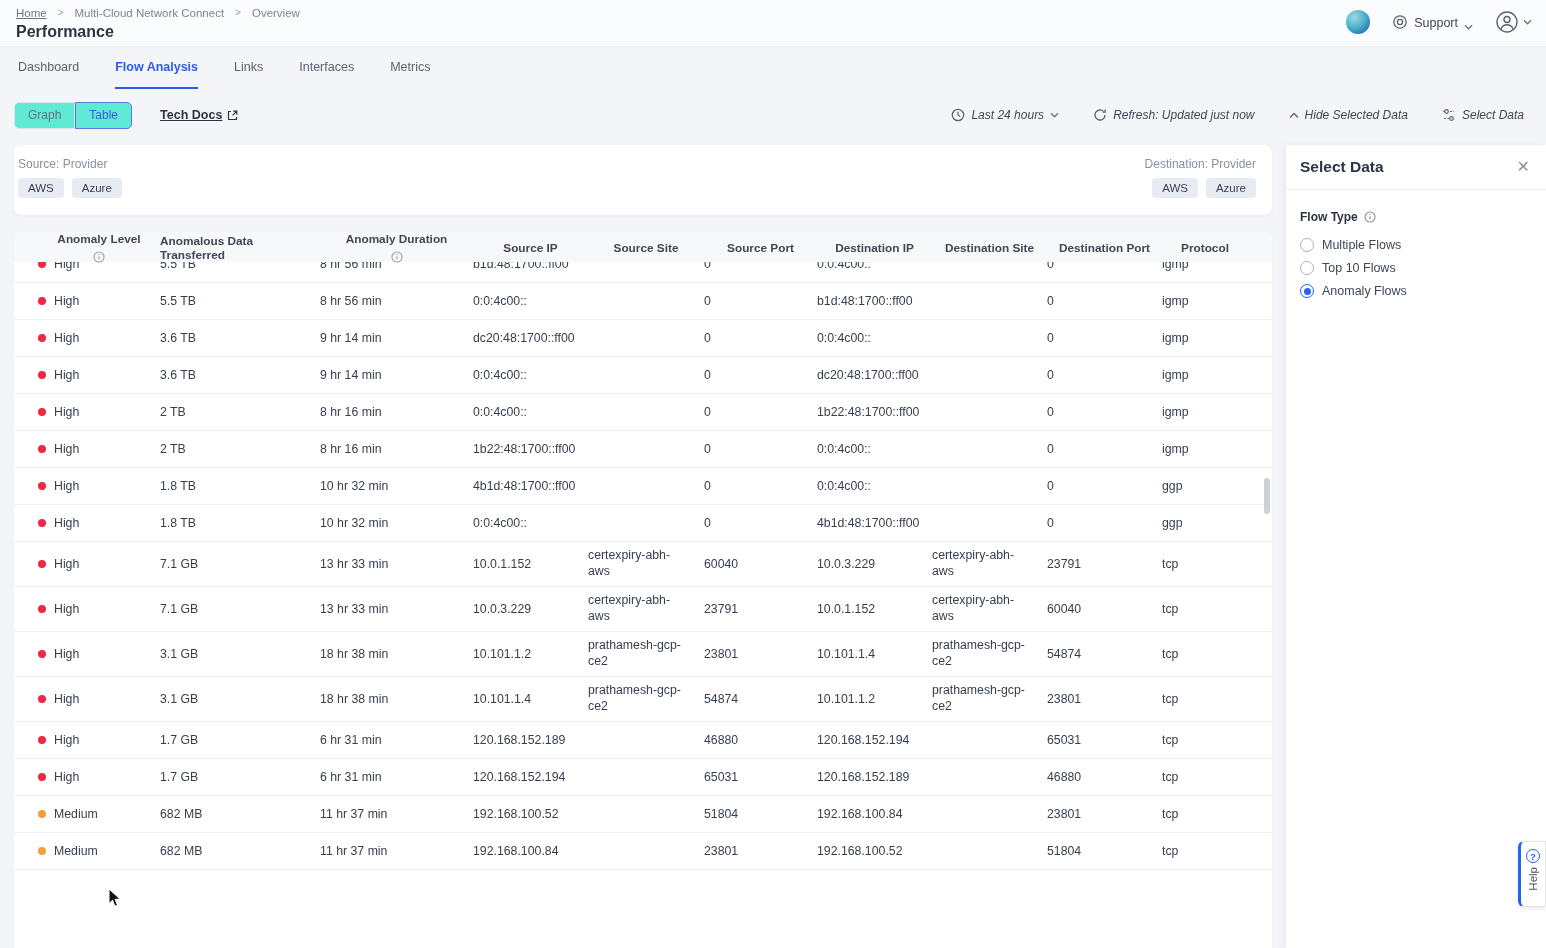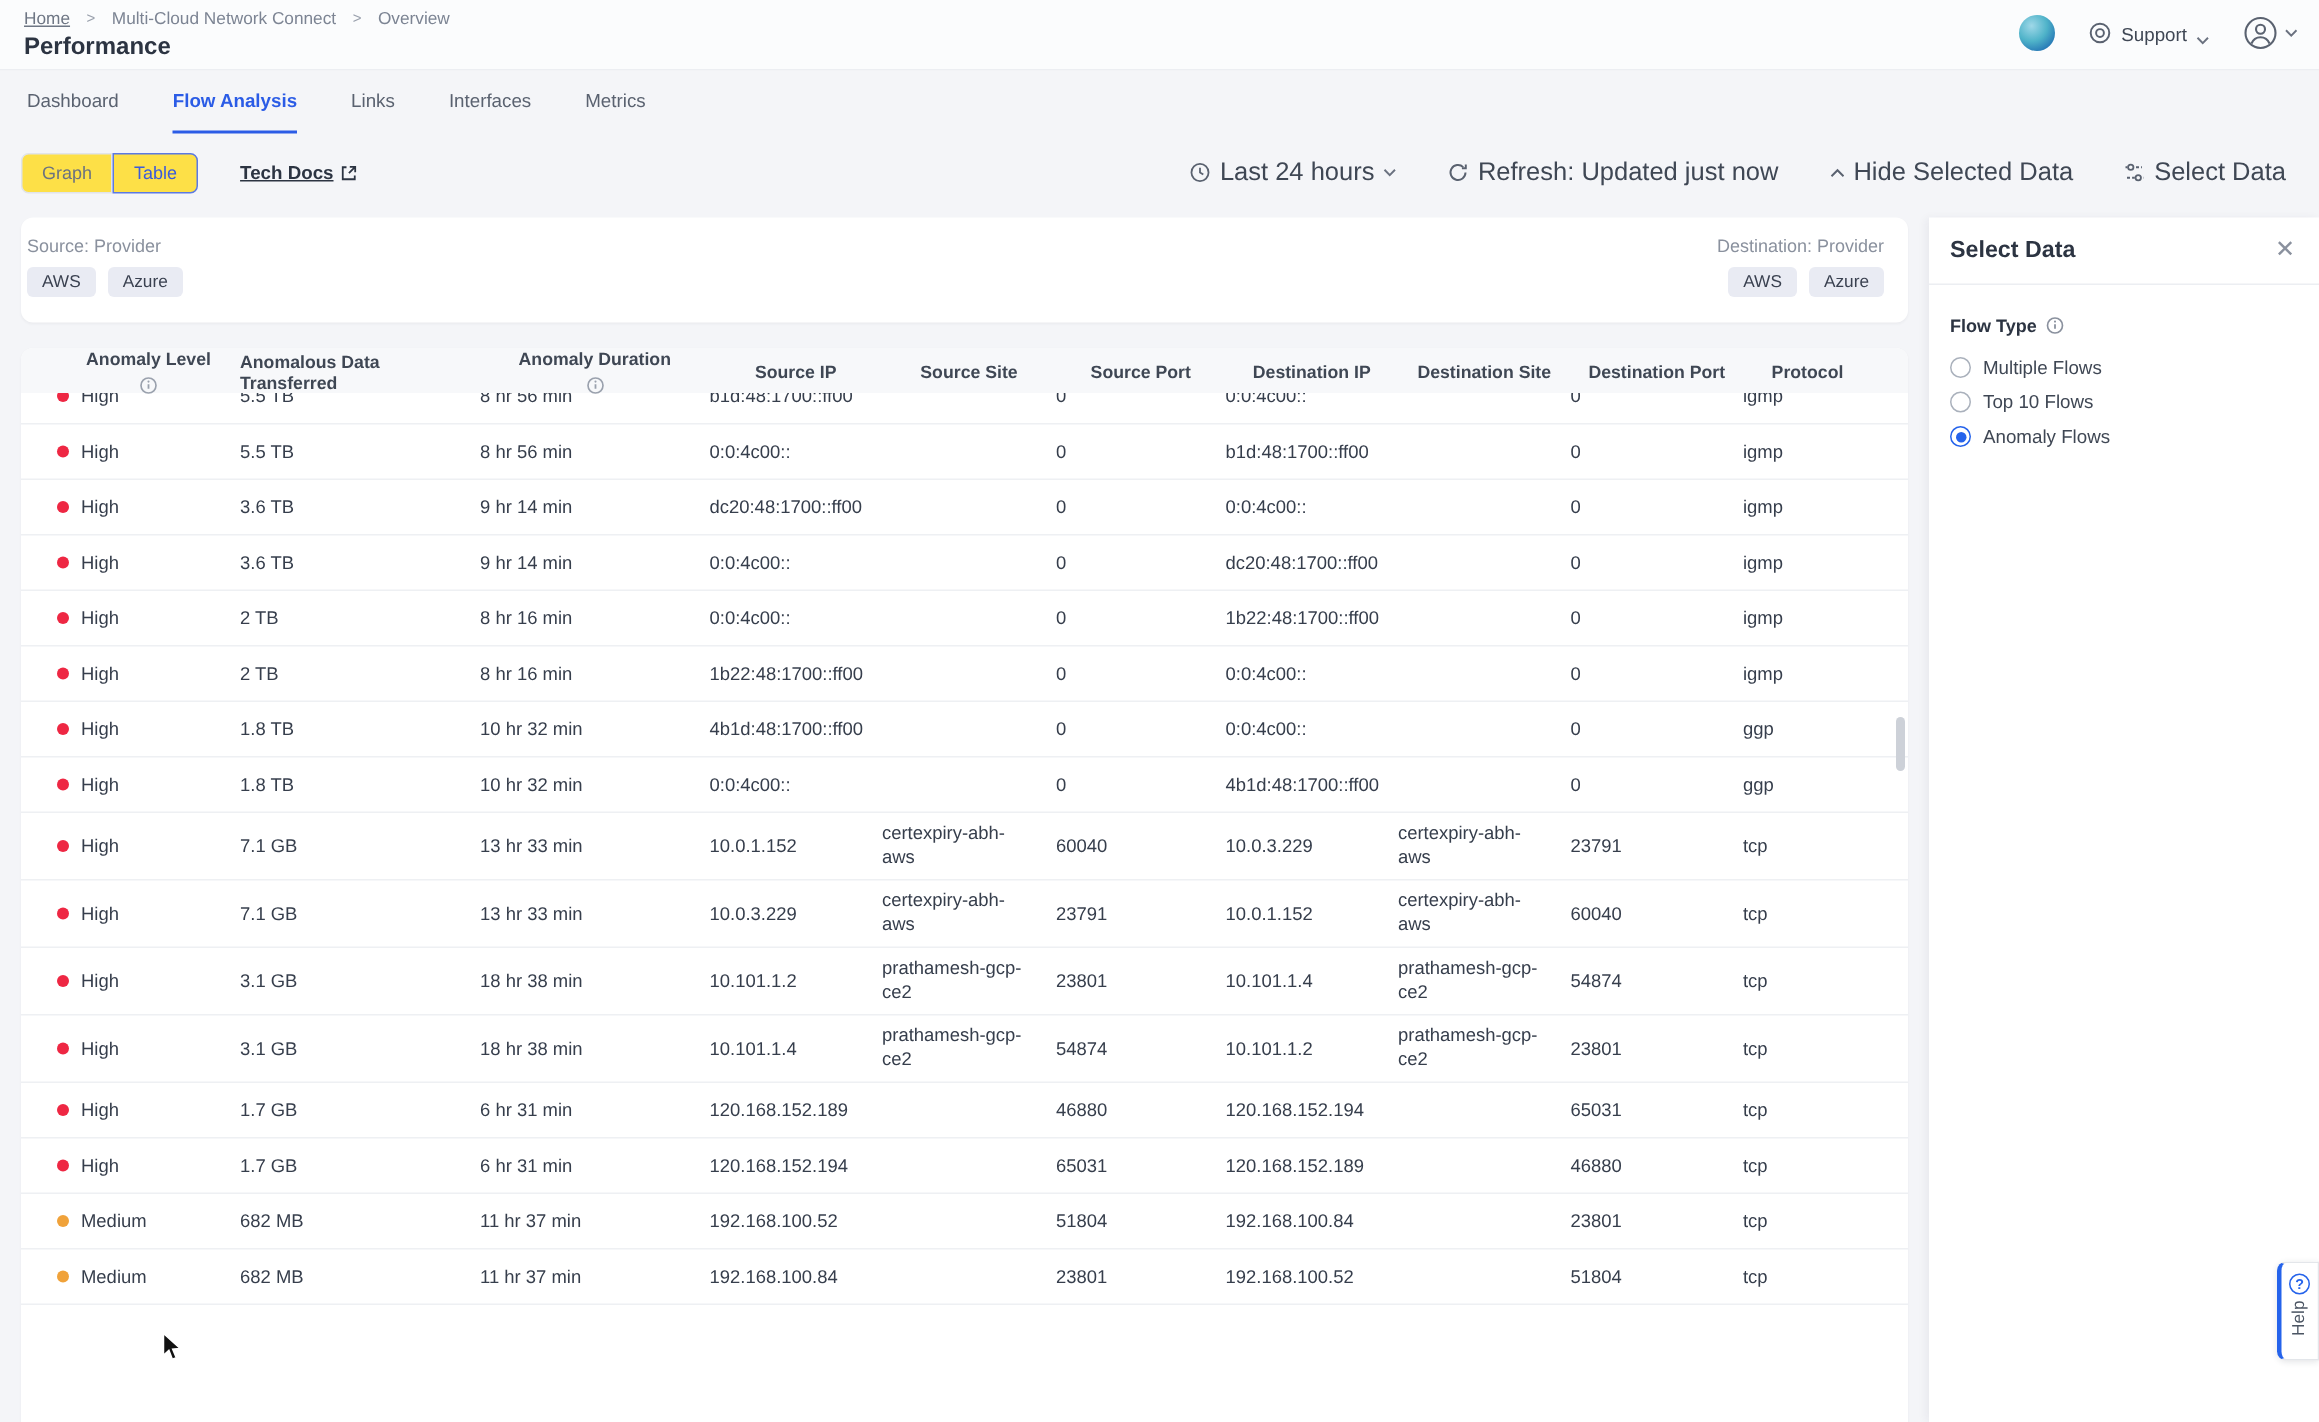--- a/index.html
+++ b/index.html
@@ -19,27 +19,27 @@
   svg.icon { display:block; }
 
   
   .tabbar { position:absolute; left:0; top:47px; width:1286px; height:42px; display:flex; align-items:center; gap:36px; padding:0 18px; }
   .tab { font-size:12.5px; color:#5a6270; cursor:pointer; height:42px; display:flex; align-items:center; border-bottom:2px solid transparent; }
   .tab.active { color:#2b5ce6; font-weight:700; border-bottom:2px solid #2b5ce6; }
 
   
   .toolbar { position:absolute; left:0; top:98px; width:1546px; height:34px; display:flex; align-items:center; padding:0 22px 0 14px; }
   .seg { display:flex; }
-  .seg-btn { height:27px; padding:12px 13px; font-size:12px; display:flex; align-items:center; background:#fde047; border:1px solid #e1e4ea; color:#6b7280; cursor:pointer; }
+  .seg-btn { height:27px; padding:12px 13px; font-size:12px; display:flex; align-items:center; background:#5eead4; border:1px solid #e1e4ea; color:#6b7280; cursor:pointer; }
   .seg-btn:first-child { border-radius:5px 0 0 5px; }
   .seg-btn:last-child { border-radius:0 5px 5px 0; }
   .seg-btn.active { border:1px solid #5b79e3; color:#3b5bdb; position:relative; z-index:1; }
   .techdocs { margin-left:28px; font-size:12.5px; font-weight:700; color:#2c3442; text-decoration:underline; display:flex; align-items:center; gap:5px; cursor:pointer; }
   .toolbar-right { margin-left:auto; display:flex; align-items:center; gap:34px; }
-  .tool-item { display:flex; align-items:center; gap:6px; font-size:17px; color:#3f4754; cursor:pointer; white-space:nowrap; }
+  .tool-item { display:flex; align-items:center; gap:6px; font-size:12px; color:#3f4754; cursor:pointer; white-space:nowrap;font-style:italic; }
 
   
   .filter-card { position:absolute; left:14px; top:145px; width:1258px; height:70px; background:#fff; border-radius:8px; box-shadow:0 1px 2px rgba(30,40,60,.05); padding:12px 16px; }
   .filter-side { position:absolute; top:12px; }
   .filter-side.src { left:4px; }
   .filter-side.dst { right:16px; text-align:right; }
   .filter-label { font-size:12px; color:#8a919e; margin-bottom:7px; }
   .chips { display:flex; gap:8px; }
   .filter-side.dst .chips { justify-content:flex-end; }
   .chip { background:#e9ebf3; color:#3a4150; font-size:11.5px; padding:4px 10px; border-radius:4px; cursor:pointer; }

